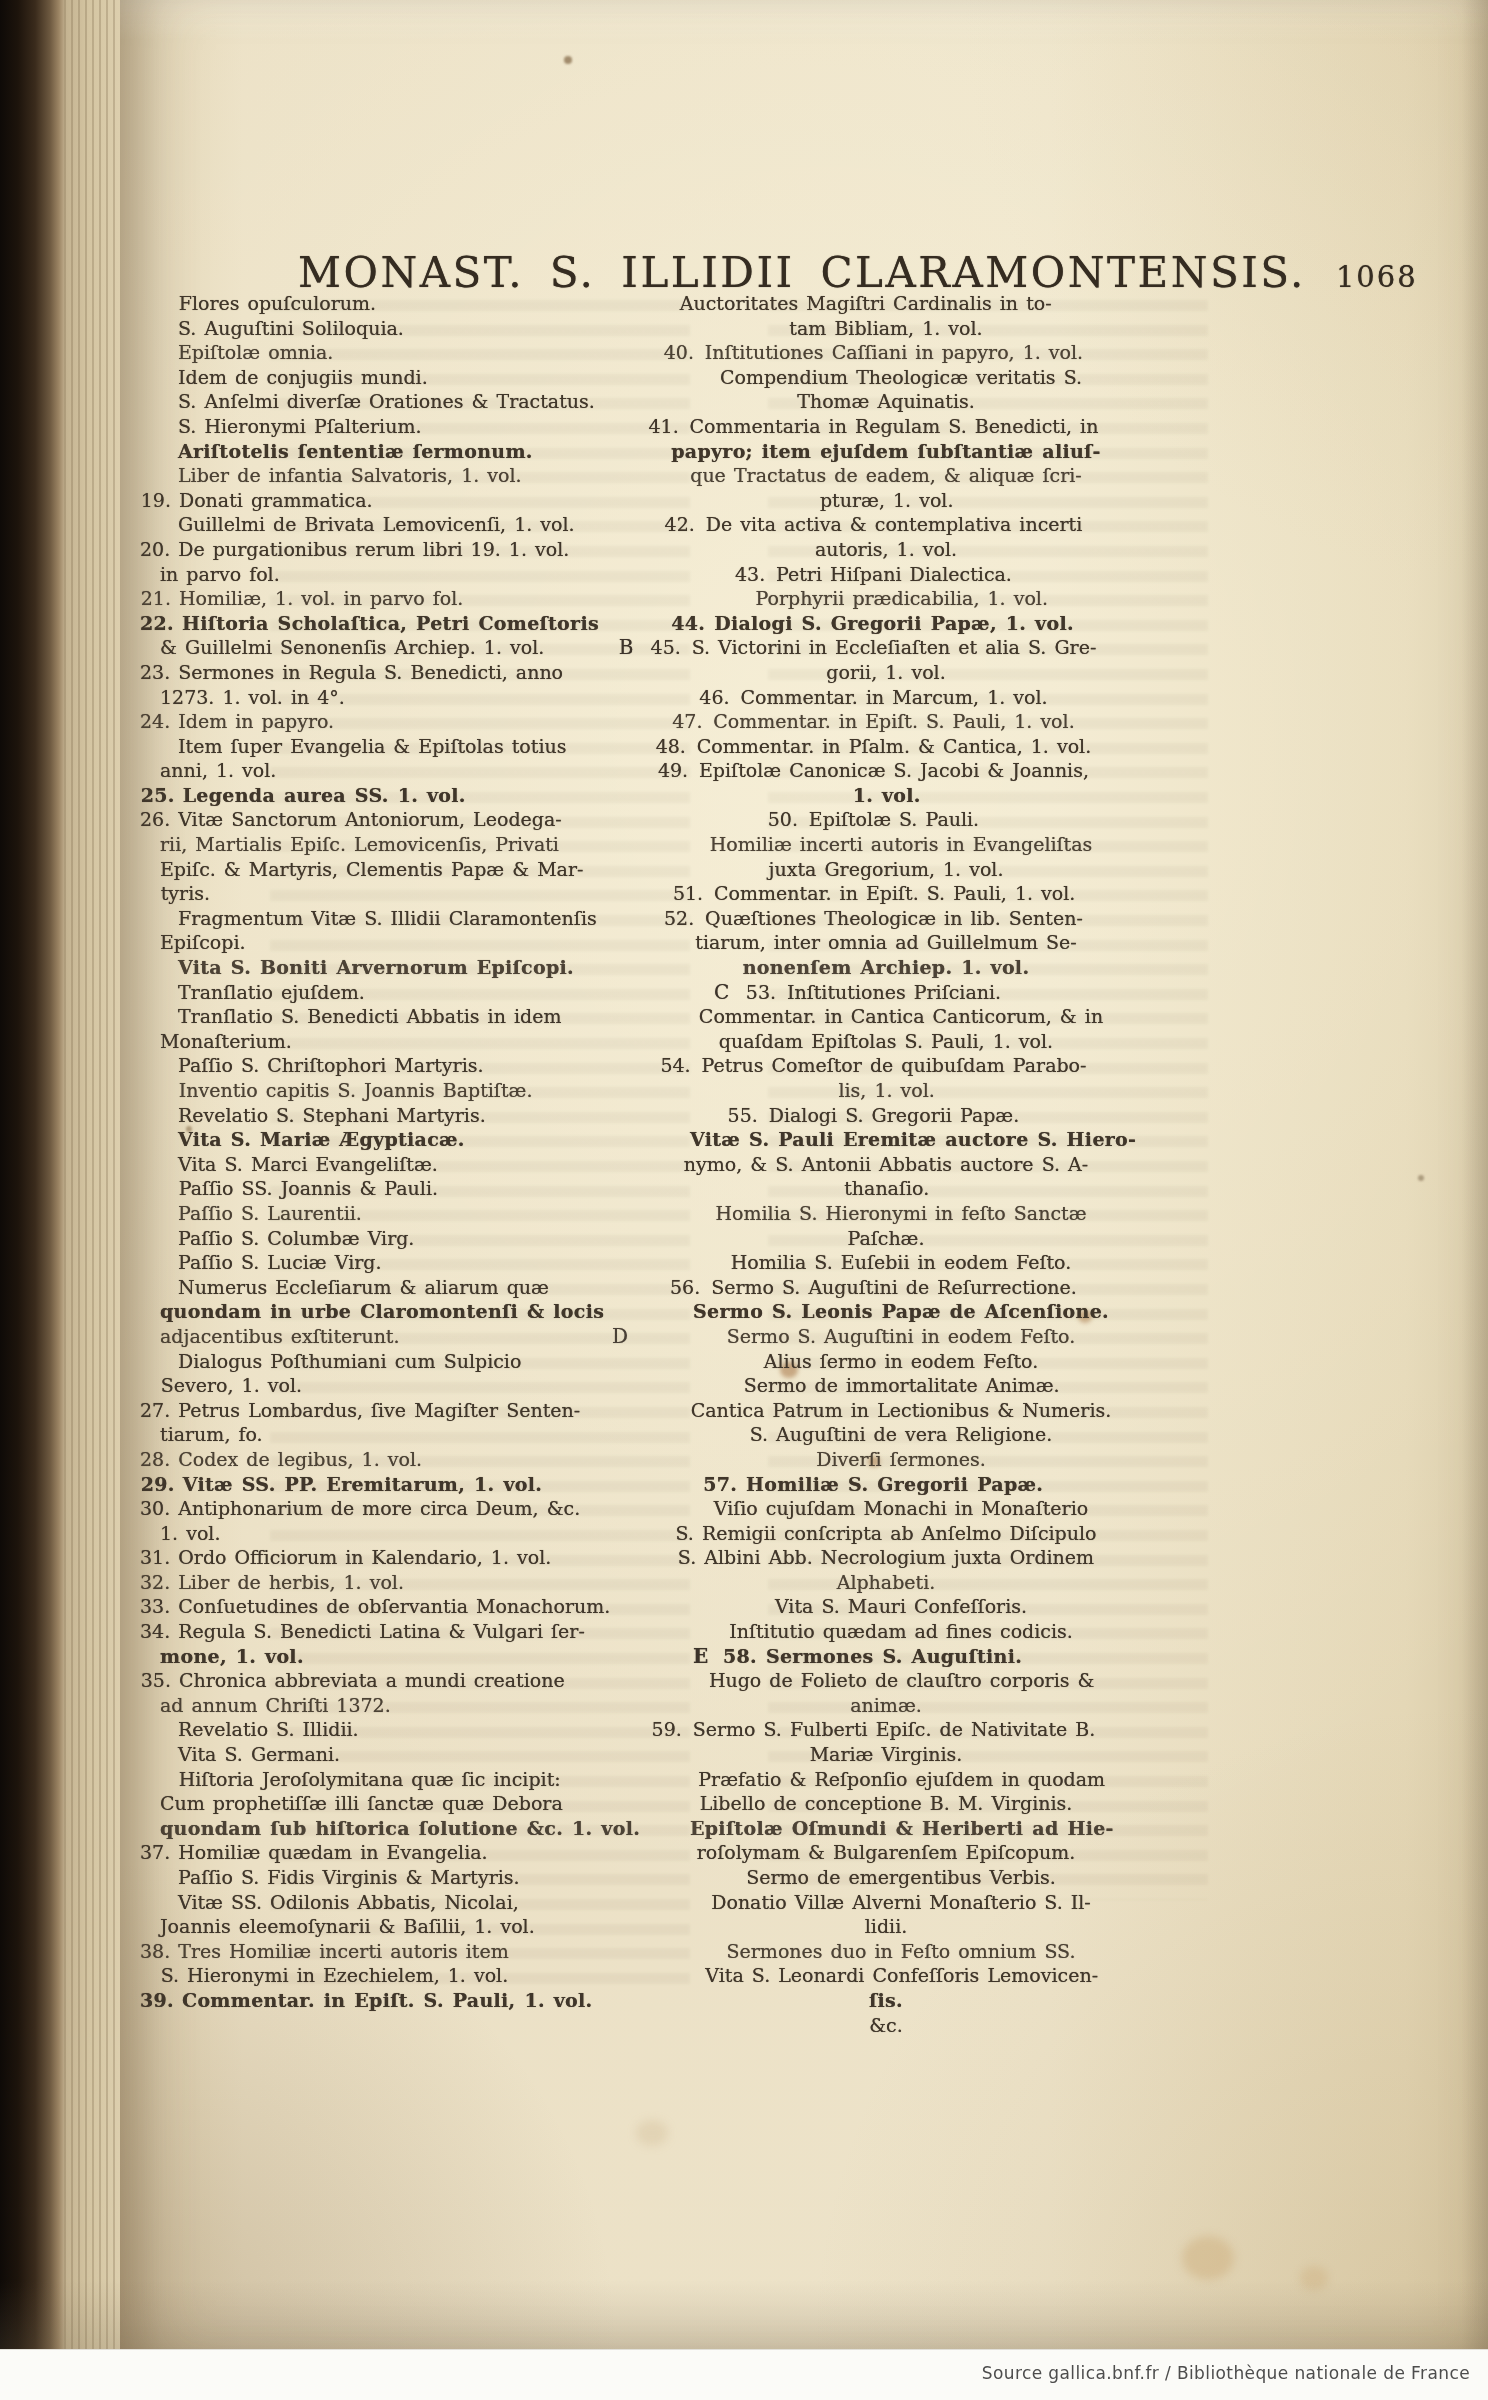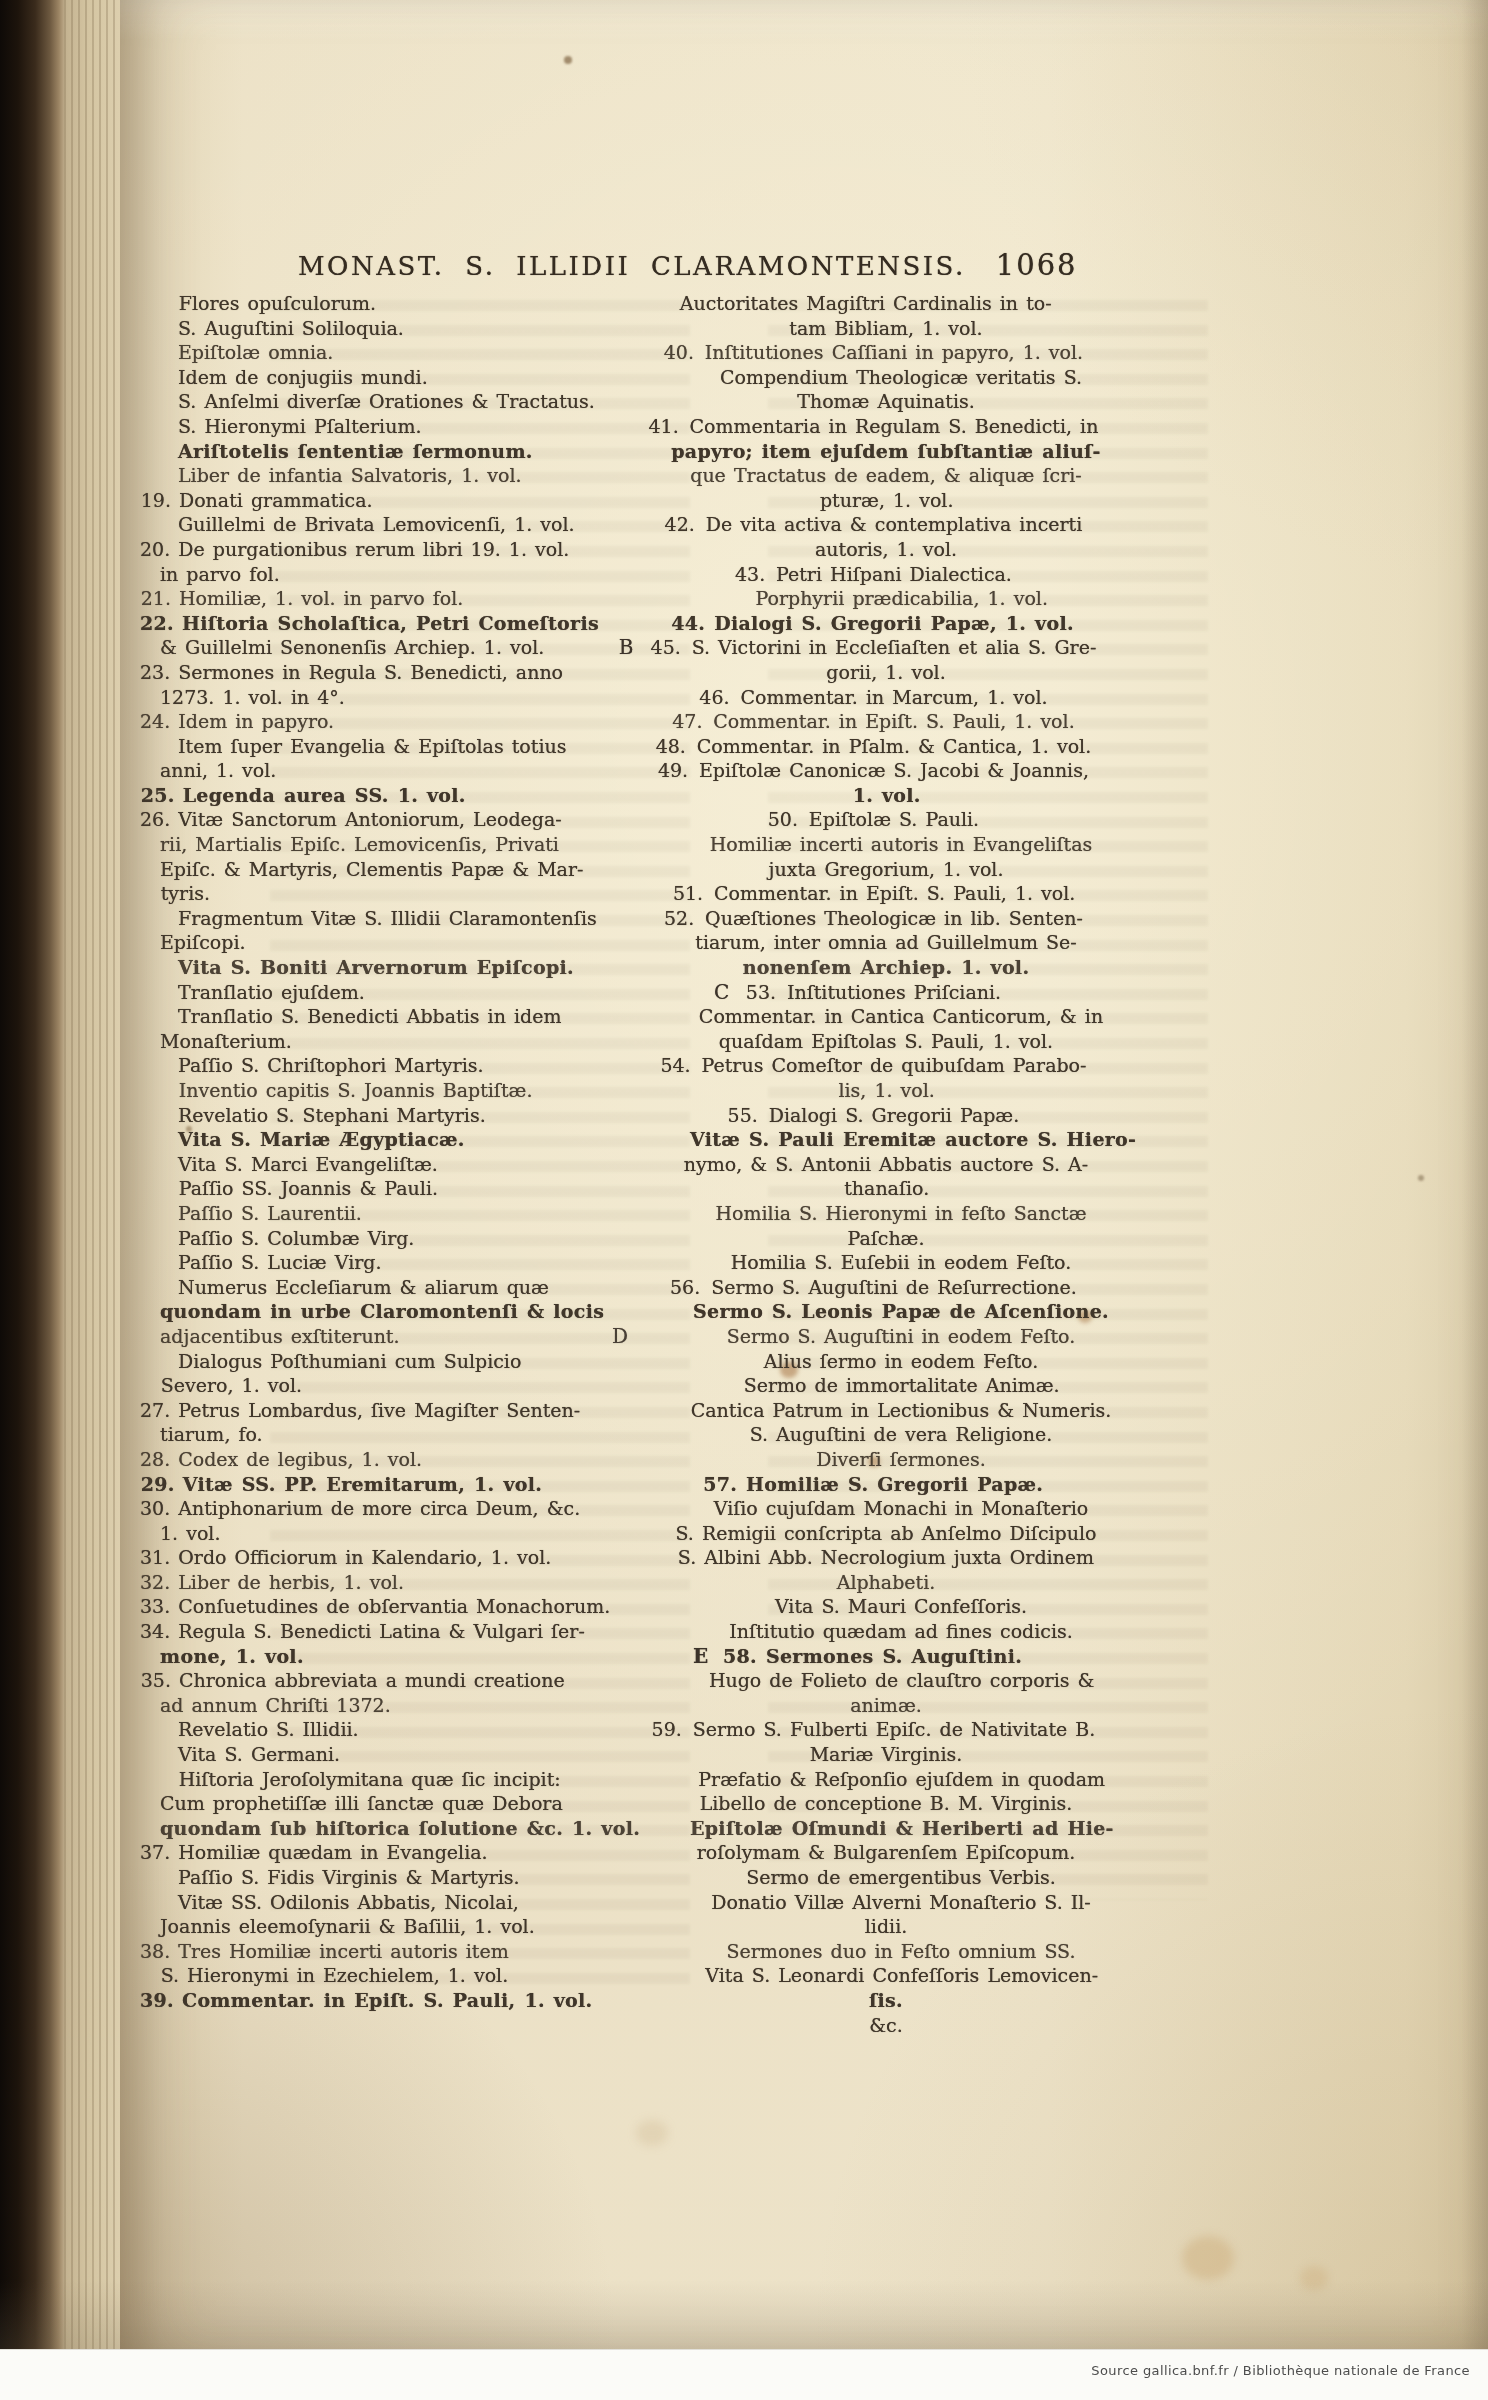--- a/index.html
+++ b/index.html
@@ -44,21 +44,21 @@
     background:repeating-linear-gradient(180deg, rgba(110,95,70,.075) 0 11px, rgba(0,0,0,0) 11px 24.6px);}
   .ghost-left{left:150px;top:300px;width:420px;height:1690px;}
   .ghost-right{left:648px;top:300px;width:440px;height:1600px;}
 
   
   .stain{position:absolute;border-radius:50%;pointer-events:none;}
 
   
   .header{position:absolute;left:178px;top:248px;white-space:nowrap;
     color:#352c21;filter:blur(.45px);}
-  .htitle{font-size:26px;letter-spacing:2.5px;word-spacing:10px;text-shadow:0 0 .8px rgba(53,44,33,.85);}
+  .htitle{font-size:42px;letter-spacing:2.5px;word-spacing:10px;text-shadow:0 0 .8px rgba(53,44,33,.85);}
   .hnum{font-size:29px;letter-spacing:2px;margin-left:30px;text-shadow:0 0 .8px rgba(53,44,33,.85);}
 
   
   .col{position:absolute;top:291px;color:#40362a;font-size:19px;
     filter:blur(.5px);word-spacing:2px;}
   .col .line{height:24.6px;line-height:24.6px;white-space:nowrap;position:relative;
     text-shadow:0 0 .7px rgba(64,54,42,.8);}
   .col-left{left:140px;width:440px;}
   .col-right{left:642px;width:470px;text-align:center;}
 
@@ -76,21 +76,21 @@
   
   .line:nth-child(4n+1){transform:translateX(.7px);}
   .line:nth-child(3n+2){transform:translateY(.4px);}
   .line:nth-child(7n){letter-spacing:.3px;font-weight:bold;}
   .line:nth-child(5n+3){opacity:.93;}
 
   
   .footer-bar{position:absolute;left:0;right:0;bottom:0;height:50px;background:#fbfbf8;
     border-top:1px solid #e2e0da;}
   .footer-bar span{position:absolute;right:18px;top:13px;font-family:"DejaVu Sans", sans-serif;
-    font-size:13px;color:#4d4d4d;filter:blur(.4px);letter-spacing:.4px;}
+    font-size:17px;color:#4d4d4d;filter:blur(.4px);letter-spacing:.4px;}
 </style>
 </head>
 <body>
 
 <div class="scene">
   <div class="photo">
     <div class="spine"></div>
     <div class="edges"></div>
     <div class="page">
       <div class="ghost ghost-left"></div>

